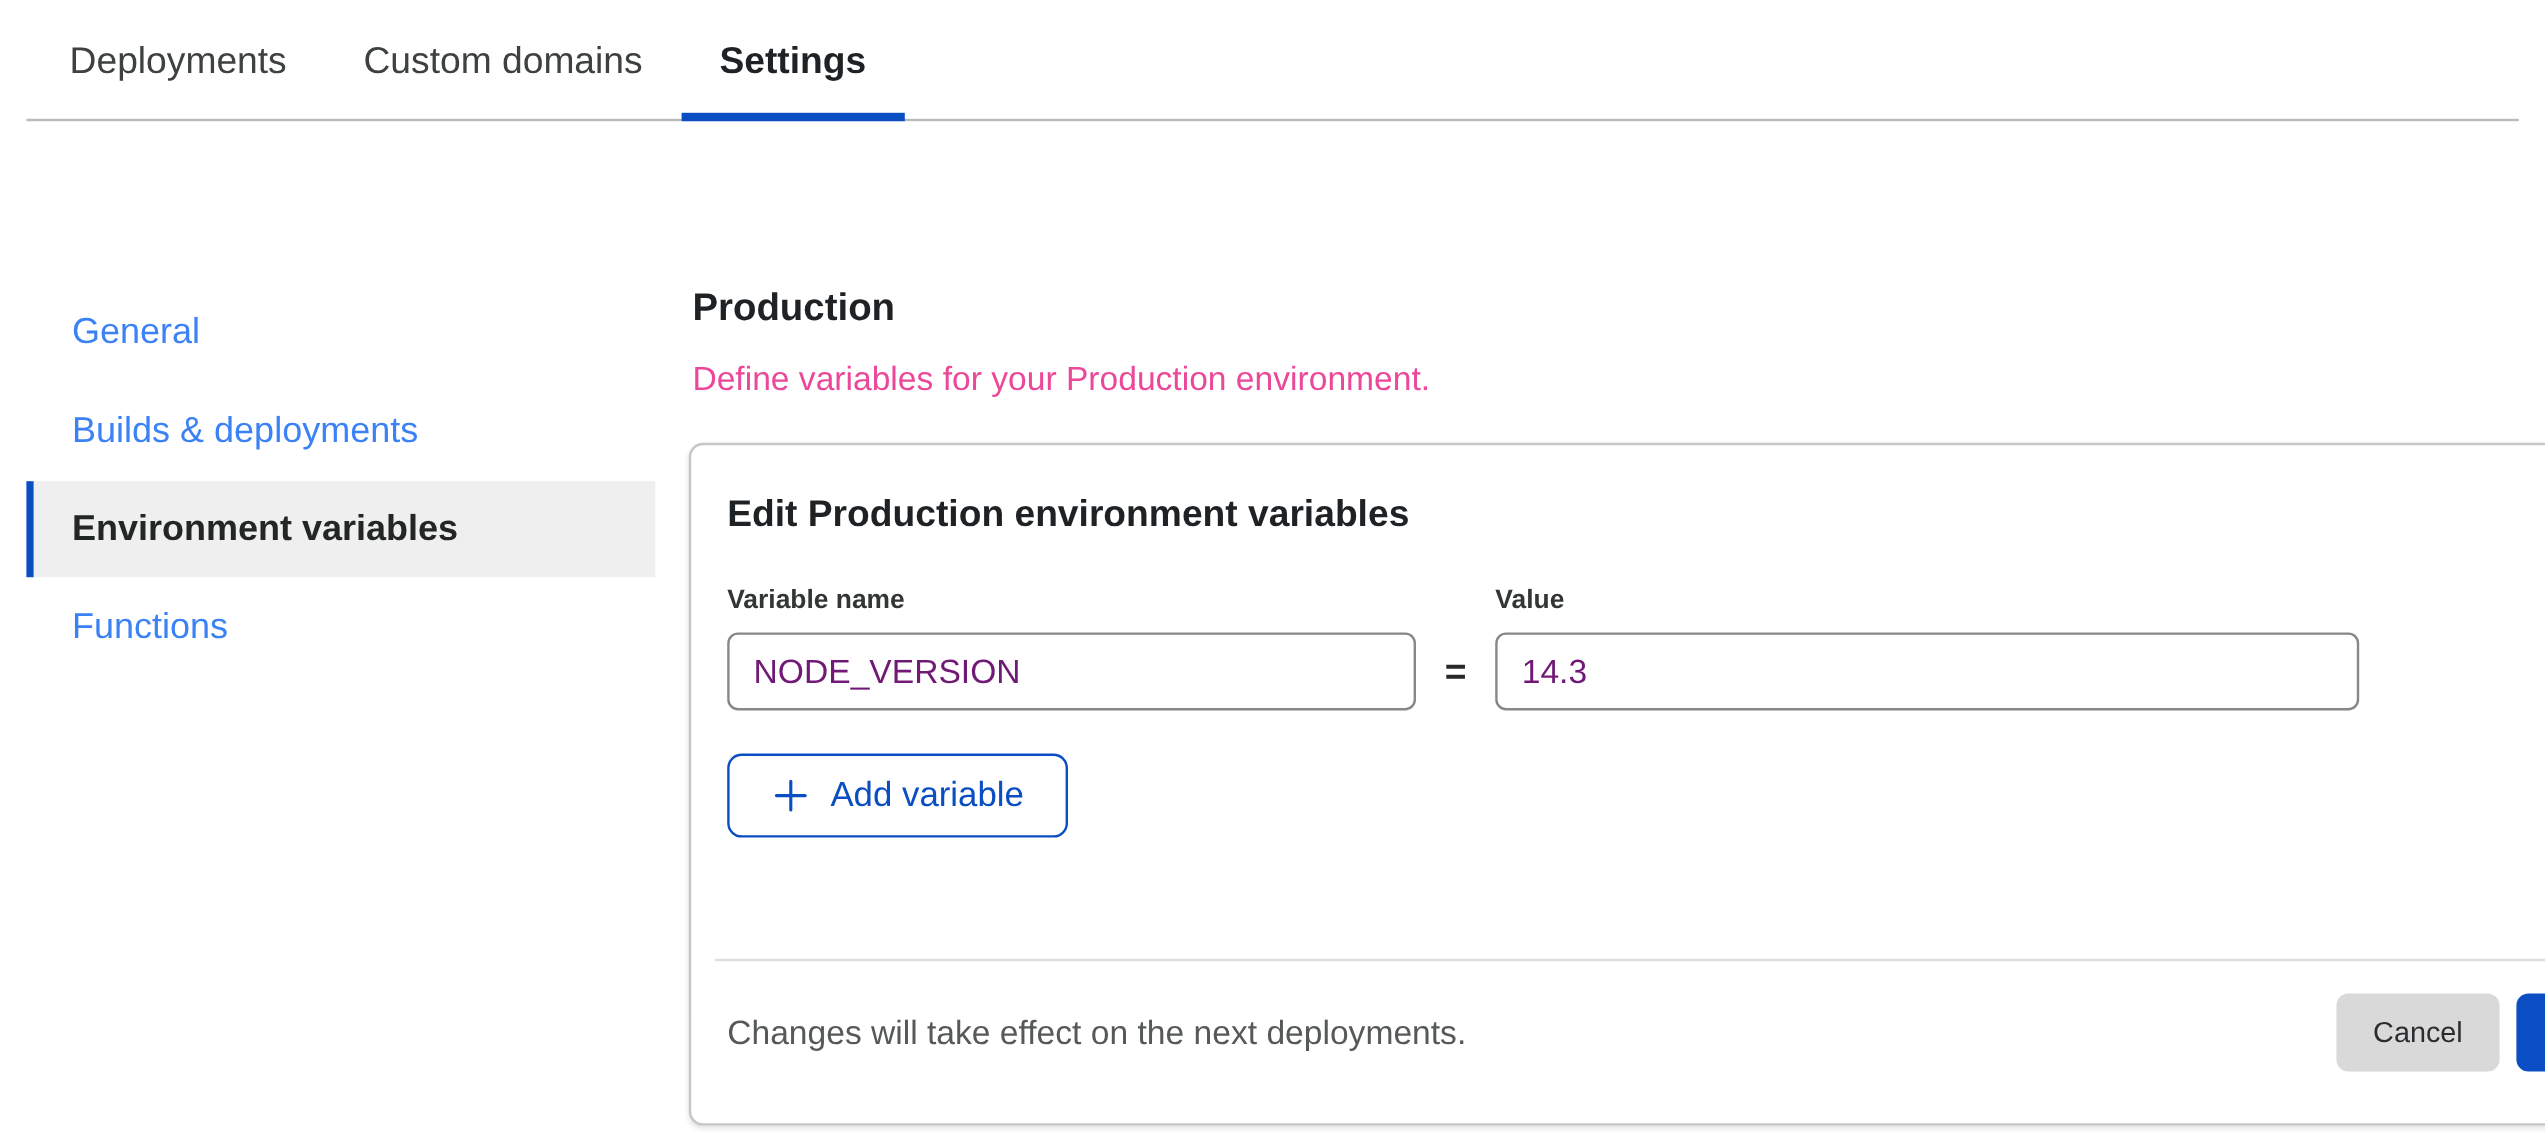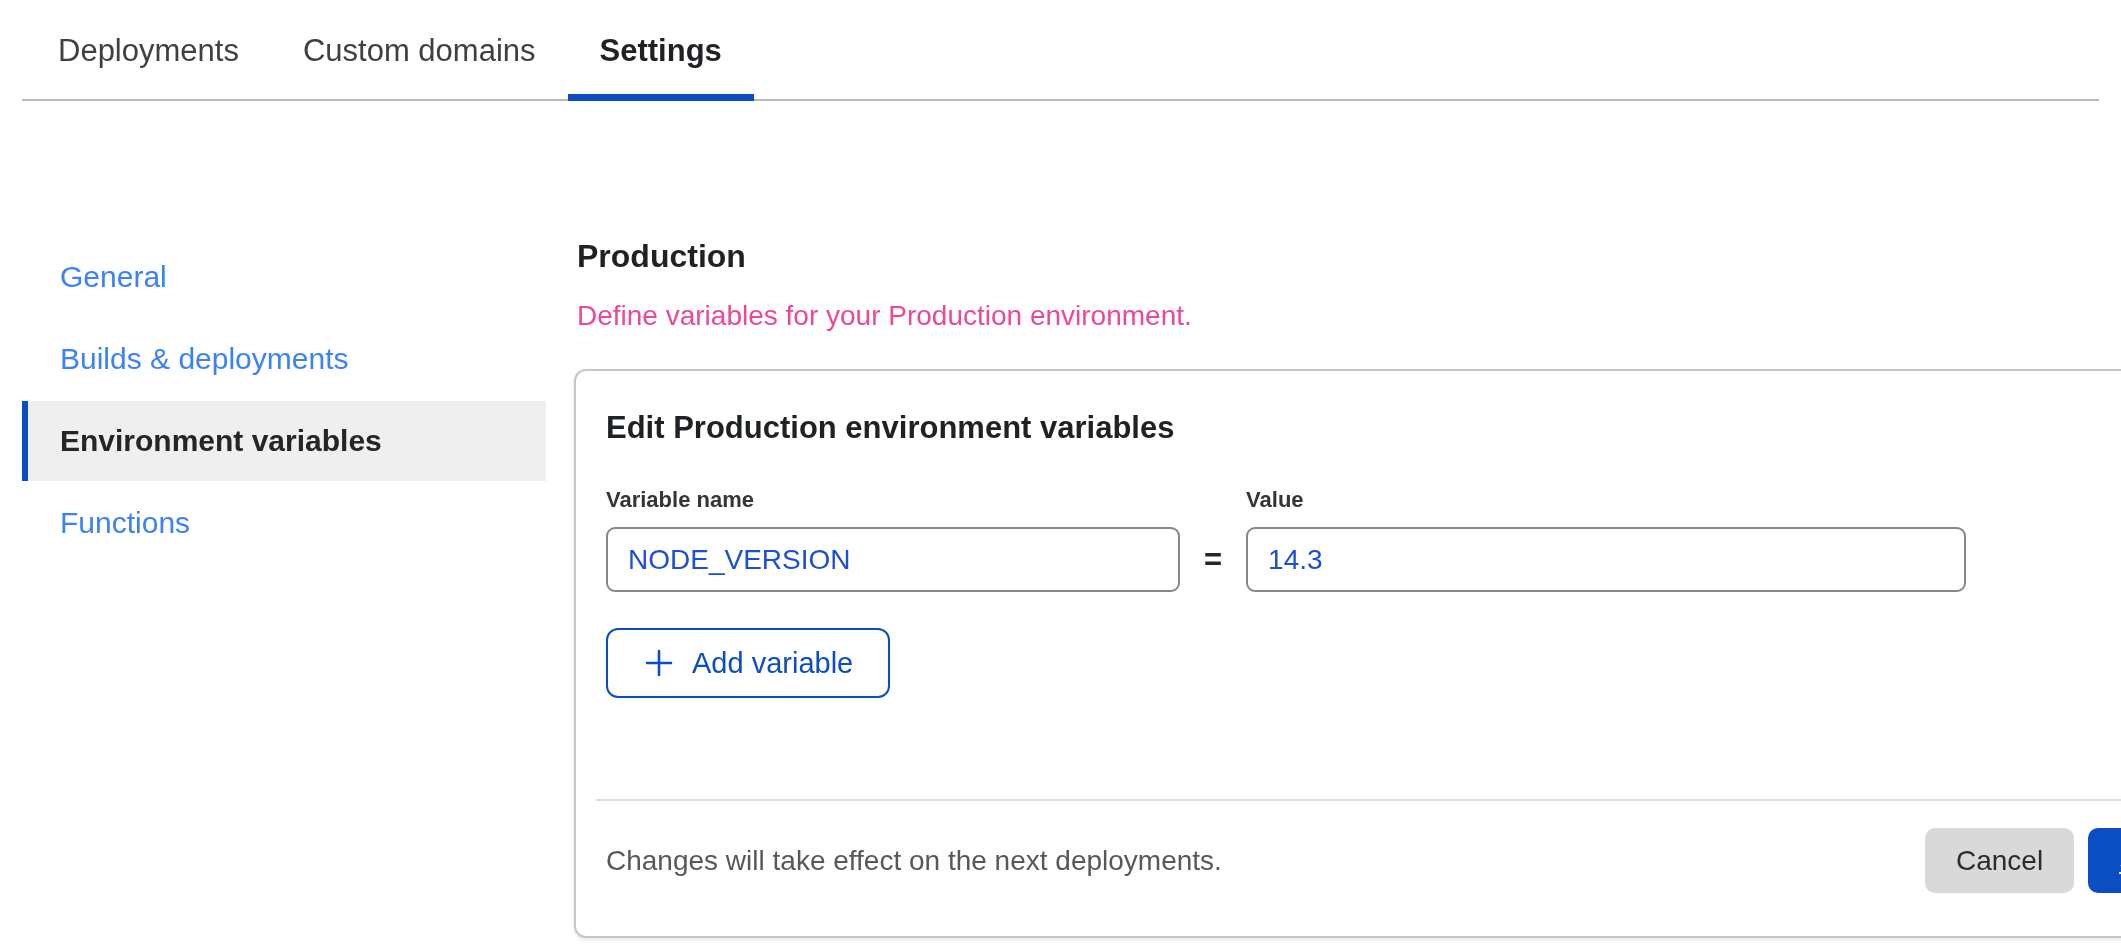--- a/index.html
+++ b/index.html
@@ -118,21 +118,21 @@
     margin-bottom: 12px;
   }
   .text-input {
     display: block;
     height: 65px;
     border: 2px solid #85878a;
     border-radius: 9px;
     padding: 0 20px;
     font-size: 28px;
     font-family: "Liberation Sans", "DejaVu Sans", sans-serif;
-    color: #1d4ed8;
+    color: #701a75;
     background: #ffffff;
     outline: none;
   }
   .name-input  { width: 574px; }
   .value-input { width: 720px; }
   .equals {
     font-size: 31px;
     font-weight: 700;
     color: #26292b;
     margin: 0 24px;
@@ -185,21 +185,21 @@
   }
   .footer-actions {
     margin-left: auto;
     display: flex;
     align-items: center;
   }
   .btn {
     height: 65px;
     border: none;
     border-radius: 10px;
-    font-size: 28px;
+    font-size: 24px;
     font-family: "Liberation Sans", "DejaVu Sans", sans-serif;
     cursor: pointer;
     padding: 0 31px;
   }
   .btn-cancel {
     background: #d9d9d9;
     color: #2a2d2f;
   }
   .btn-save {
     background: #0b4ec3;

